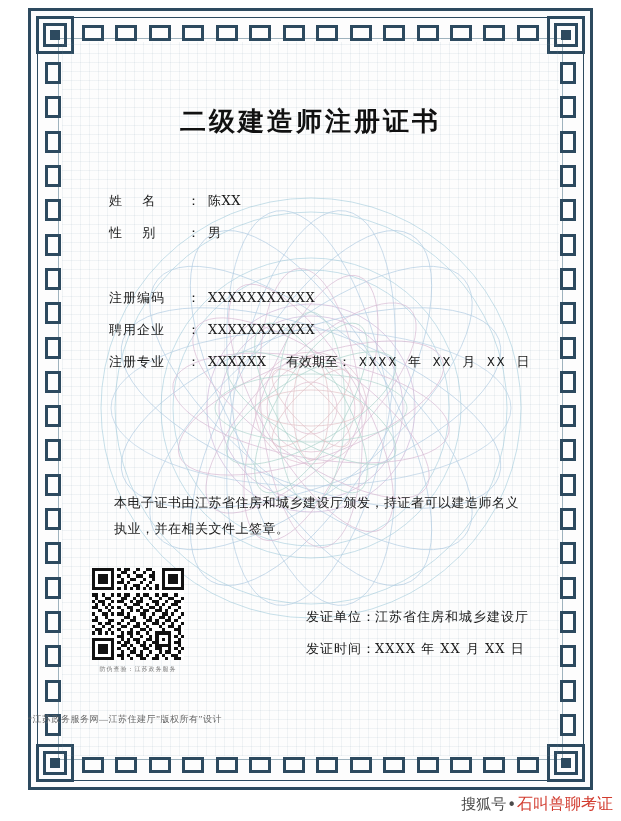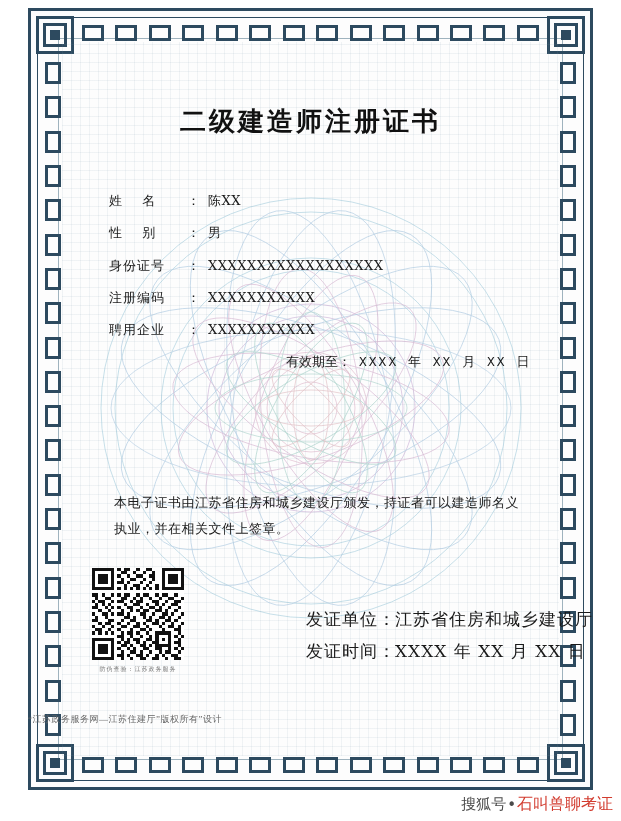--- a/index.html
+++ b/index.html
@@ -220,21 +220,21 @@
     width: 92px;
     text-align: center;
     font-size: 6px;
     color: #777;
     letter-spacing: 1px;
   }
 
   .issuer {
     position: absolute;
     left: 278px;
-    font-size: 17px;
+    font-size: 13px;
     color: #1a1a1a;
     white-space: nowrap;
     font-family: "DejaVu Serif", serif;
   }
   #issuer-org { top: 600px; }
   #issuer-date { top: 632px; }
   .issuer .lbl { letter-spacing: 1px; }
   .issuer .val { letter-spacing: 1px; }
 
   #footnote {
@@ -436,32 +436,32 @@
     <div id="doc-title">二级建造师注册证书</div>
 
     <div class="field" id="f0">
       <span class="lbl">姓　 名</span><span class="colon">：</span><span class="val">陈XX</span>
     </div>
 
     <div class="field" id="f1">
       <span class="lbl">性　 别</span><span class="colon">：</span><span class="val">男</span>
     </div>
 
-    <div class="field" id="f2">
-      <span class="lbl">身份证号</span><span class="colon">：</span><span class="val">XXXXXXXXXXXXXXXXXX</span>
-    </div>
 
     <div class="field" id="f3">
       <span class="lbl">注册编码</span><span class="colon">：</span><span class="val">XXXXXXXXXXX</span>
     </div>
 
     <div class="field" id="f4">
       <span class="lbl">聘用企业</span><span class="colon">：</span><span class="val">XXXXXXXXXXX</span>
     </div>
 
+    <div class="field" id="f5">
+      <span class="lbl">注册专业</span><span class="colon">：</span><span class="val">XXXXXX</span>
+    </div>
 
     <div id="valid-wrap">
       <span class="lbl">有效期至</span><span class="colon">：</span><span class="val">XXXX 年  XX 月  XX 日</span>
     </div>
 
 
     <div id="statement">本电子证书由江苏省住房和城乡建设厅颁发，持证者可以建造师名义执业，并在相关文件上签章。</div>
 
     <svg id="qr" viewBox="0 0 29 29" shape-rendering="crispEdges">
       <rect x="0" y="0" width="29" height="29" fill="#ffffff"></rect>

